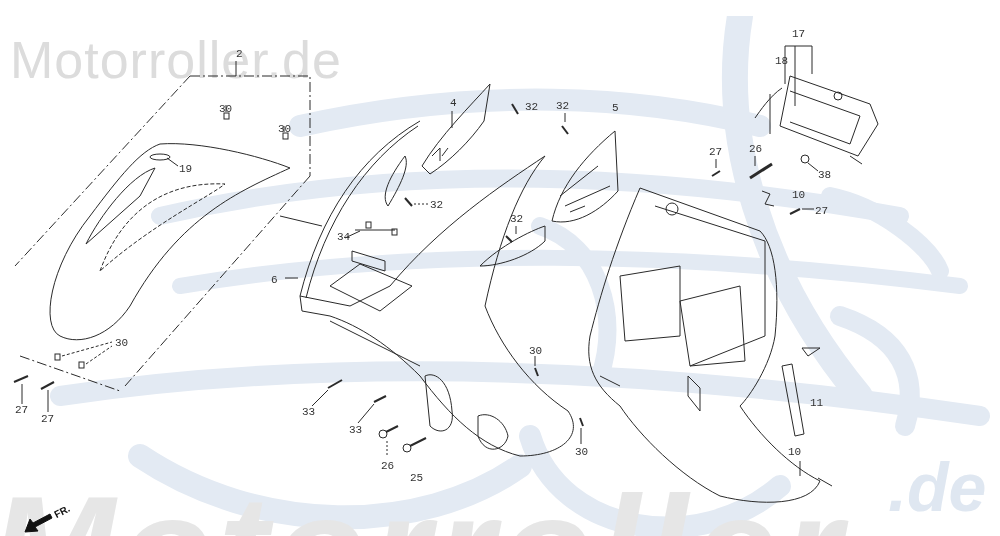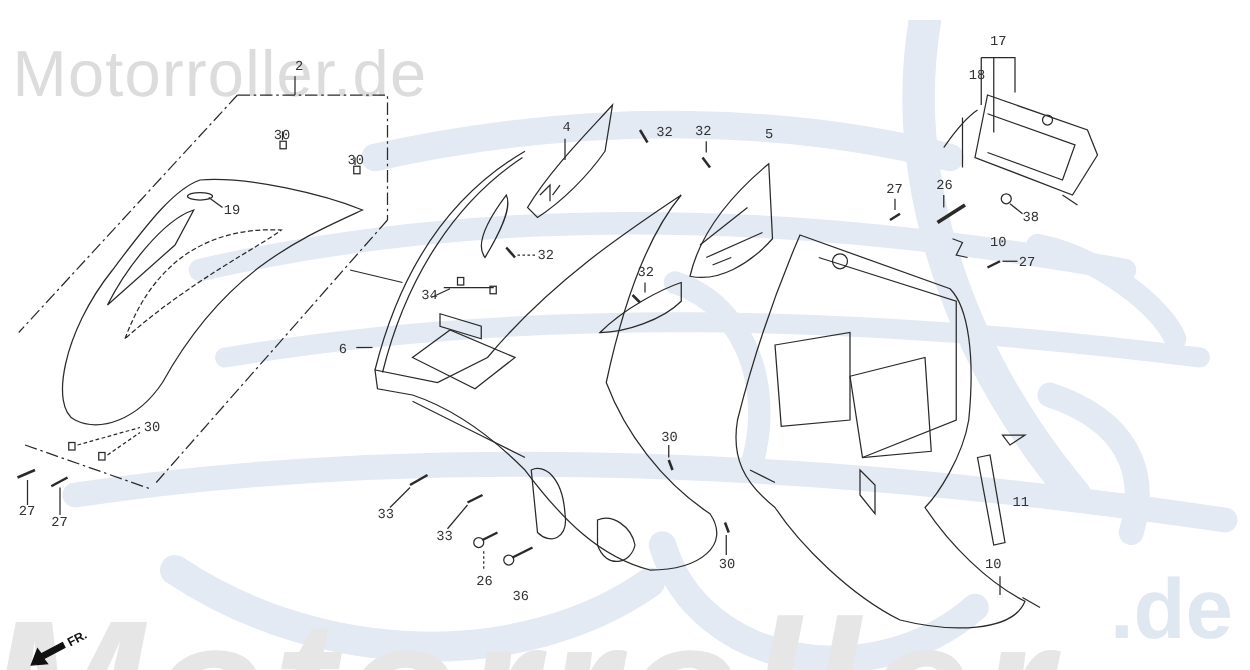--- a/index.html
+++ b/index.html
@@ -1,21 +1,21 @@
 <!DOCTYPE html>
 <html><head>
 <meta charset="utf-8">
 <style>
   html, body { margin:0; padding:0; background:#ffffff; }
   body { width:1000px; height:536px; overflow:hidden; position:relative; font-family:"Liberation Sans", sans-serif; }
   .stage { position:absolute; left:0; top:16px; width:923px; height:536px; }
   svg { position:absolute; left:0; top:0; }
   .wm-top { position:absolute; left:10px; top:14px; font-size:52px; color:#dcdcdc; letter-spacing:1px; font-family:"Liberation Sans", sans-serif; }
   .wm-bottom { position:absolute; left:-10px; top:458px; font-size:150px; font-weight:bold; font-style:italic; color:#e6e6e6; letter-spacing:6px; line-height:1; font-family:"Liberation Sans", sans-serif; }
-  .wm-de { position:absolute; left:888px; top:432px; font-size:68px; font-weight:bold; color:#dfe7f1; font-family:"Liberation Sans", sans-serif; }
+  .wm-de { position:absolute; left:888px; top:432px; font-size:68px; font-weight:bold; font-style:italic; color:#dfe7f1; font-family:"Liberation Sans", sans-serif; }
   .callout { position:absolute; font-size:11px; color:#333; font-family:Liberation Mono, monospace; line-height:1; }
   .fr-label { position:absolute; left:54px; top:490px; font-size:10px; font-weight:bold; color:#111; transform:rotate(-28deg); font-family:"Liberation Sans", sans-serif; }
 </style>
 </head>
 <body>
 
 <div class="stage">
 
   <svg width="1000" height="536">
     <g fill="none" stroke="#e3eaf3" stroke-linecap="round">
@@ -178,21 +178,21 @@
   <div class="callout" style="left:556px;top:85px">32</div>
   <div class="callout" style="left:612px;top:87px">5</div>
   <div class="callout" style="left:430px;top:184px">32</div>
   <div class="callout" style="left:510px;top:198px">32</div>
   <div class="callout" style="left:337px;top:216px">34</div>
   <div class="callout" style="left:271px;top:259px">6</div>
   <div class="callout" style="left:529px;top:330px">30</div>
   <div class="callout" style="left:302px;top:391px">33</div>
   <div class="callout" style="left:349px;top:409px">33</div>
   <div class="callout" style="left:381px;top:445px">26</div>
-  <div class="callout" style="left:410px;top:457px">36</div>
+  <div class="callout" style="left:410px;top:457px">25</div>
   <div class="callout" style="left:575px;top:431px">30</div>
   <div class="callout" style="left:792px;top:13px">17</div>
   <div class="callout" style="left:775px;top:40px">18</div>
   <div class="callout" style="left:709px;top:131px">27</div>
   <div class="callout" style="left:749px;top:128px">26</div>
   <div class="callout" style="left:818px;top:154px">38</div>
   <div class="callout" style="left:792px;top:174px">10</div>
   <div class="callout" style="left:815px;top:190px">27</div>
   <div class="callout" style="left:810px;top:382px">11</div>
   <div class="callout" style="left:788px;top:431px">10</div>

